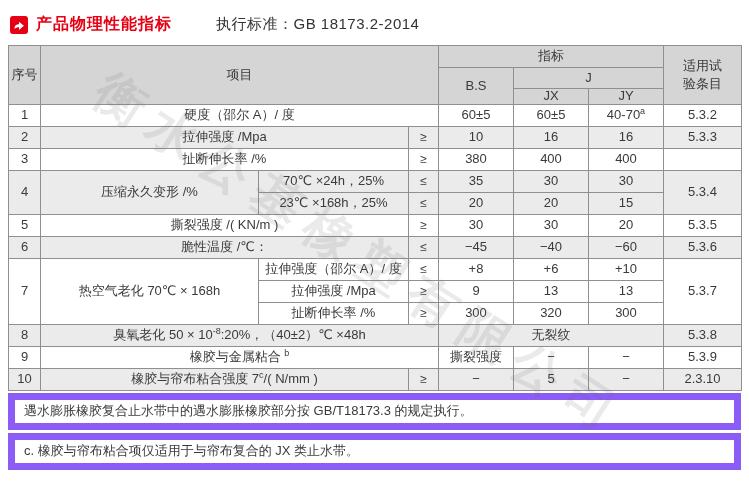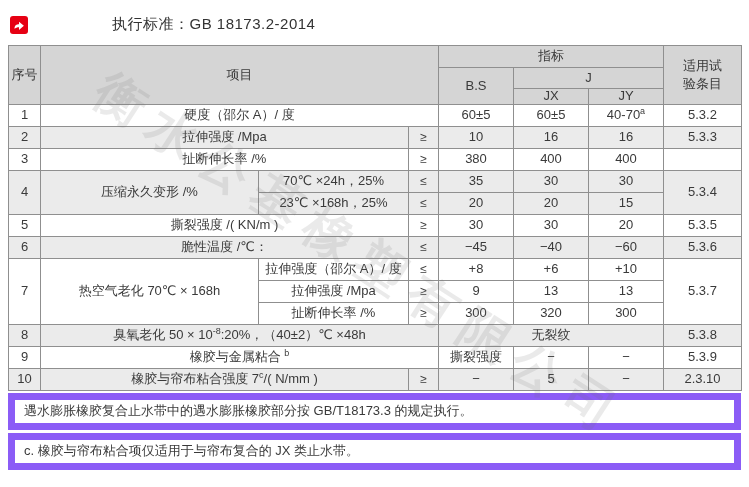--- a/index.html
+++ b/index.html
@@ -5,21 +5,21 @@
   * { margin:0; padding:0; box-sizing:border-box; }
   html,body { width:749px; height:487px; background:#ffffff; overflow:hidden;
               font-family:"Liberation Sans","DejaVu Sans",sans-serif; color:#3a3a3a; }
   body { position:relative; }
 
   
   .titlebar { display:flex; align-items:center; padding:13px 0 0 10px; height:36px; }
   .title-icon { width:18px; height:18px; border-radius:3px; background:#e60013;
                 display:flex; align-items:center; justify-content:center; flex:0 0 auto; }
   .page-title { color:#e60013; font-size:16px; font-weight:bold; margin-left:8px; letter-spacing:1px; }
-  .std-text { font-size:15px; color:#333; margin-left:84px; letter-spacing:0.5px; }
+  .std-text { font-size:15px; color:#333; margin-left:44px; letter-spacing:0.5px; }
 
   
   table.spec { border-collapse:collapse; table-layout:fixed; width:733px; margin:9px 0 0 8px;
                font-size:13px; }
   table.spec th, table.spec td { border:1px solid #8f8f8f; text-align:center;
                vertical-align:middle; padding:0; height:22px; line-height:1.15;
                overflow:hidden; white-space:nowrap; }
   table.spec { border:1px solid #6e6e6e; }
   table.spec th { background:#d5d5d5; font-weight:normal; }
   tr.band td { background:#ebebeb; }
@@ -46,20 +46,21 @@
 </style>
 </head>
 <body>
 
 <div class="titlebar">
   <span class="title-icon">
     <svg width="12" height="12" viewBox="0 0 16 16">
       <path d="M2 13 C2 8 5 7 8 7 L8 3.5 L14.5 9 L8 14.5 L8 11 C5.5 11 3.5 11.8 2 13 Z" fill="#ffffff"></path>
     </svg>
   </span>
+  <span class="page-title">产品物理性能指标</span>
   <span class="std-text">执行标准：GB 18173.2-2014</span>
 </div>
 
 <table class="spec">
   <colgroup>
     <col style="width:32px">
       <col style="width:218px">
       <col style="width:150px">
       <col style="width:30px">
     <col style="width:75px">

